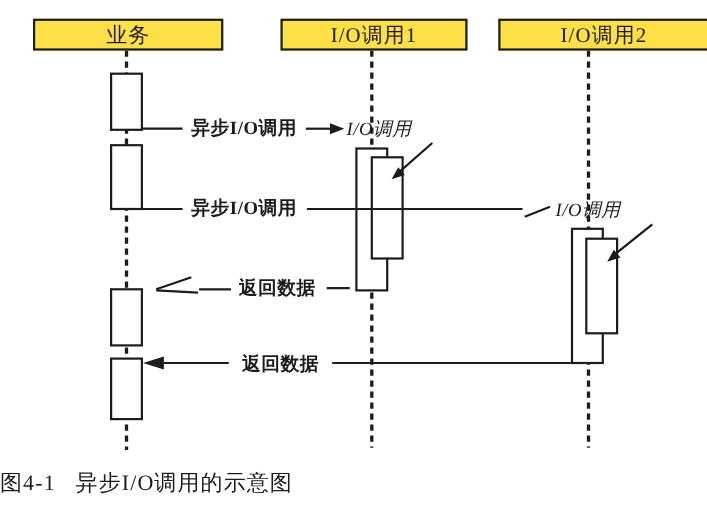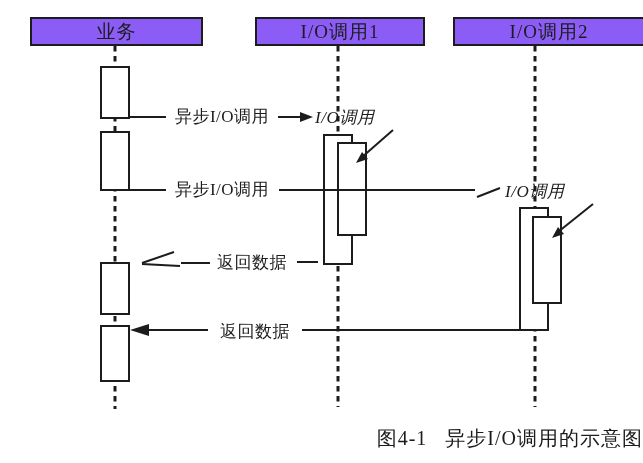--- a/index.html
+++ b/index.html
@@ -21,39 +21,39 @@
     position: absolute;
     top: 17px;
     height: 29px;
     border: 2px solid #1c1c1c;
     box-sizing: border-box;
     display: flex;
     align-items: center;
     justify-content: center;
     font-size: 19px;
     letter-spacing: 1px;
-    background: #8b5cf6;
+    background: #fde047;
   }
   .actor-business { left: 30px; width: 173px; }
   .actor-io1 { left: 255px; width: 170px; text-align: right; }
   .actor-io2 { left: 453px; width: 192px; }
   .msg-label {
     position: absolute;
     font-size: 17px;
     white-space: nowrap;
     line-height: 1;
     letter-spacing: 0.5px;
   }
-  .center-anchor { transform: translate(-50%, -50%); }
+  .center-anchor { transform: translate(-50%, -50%); font-weight: bold; }
   .left-anchor { transform: translate(0, -50%); font-style: italic; }
   .caption {
     position: absolute;
     left: 0; top: 425px;
     width: 100%;
-    text-align: right;
+    text-align: left;
     font-size: 20px;
     letter-spacing: 1px;
   }
   .caption .num { margin-right: 18px; }
 </style>
 </head>
 <body>
 
 <div class="figure">
 

